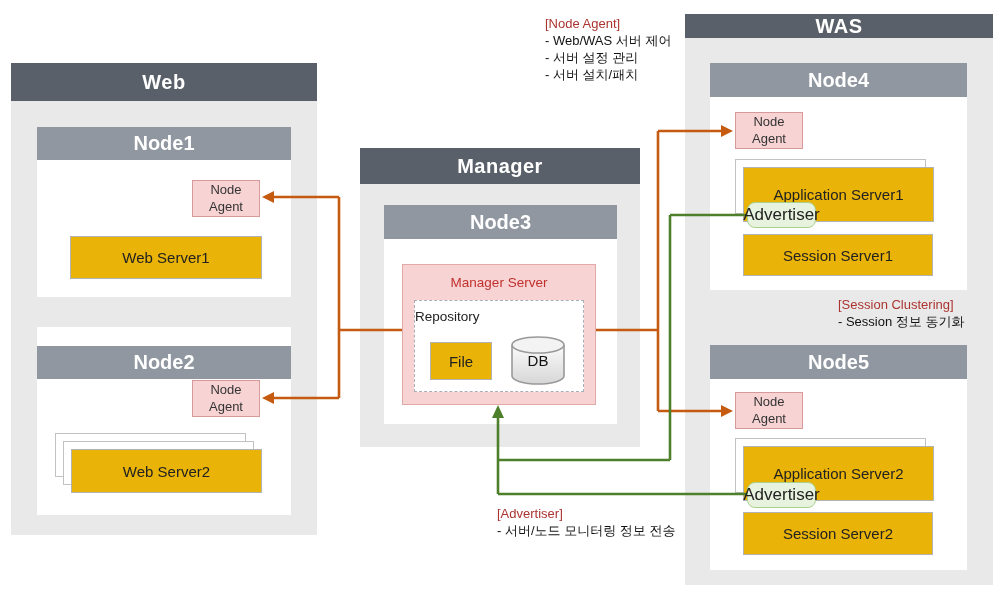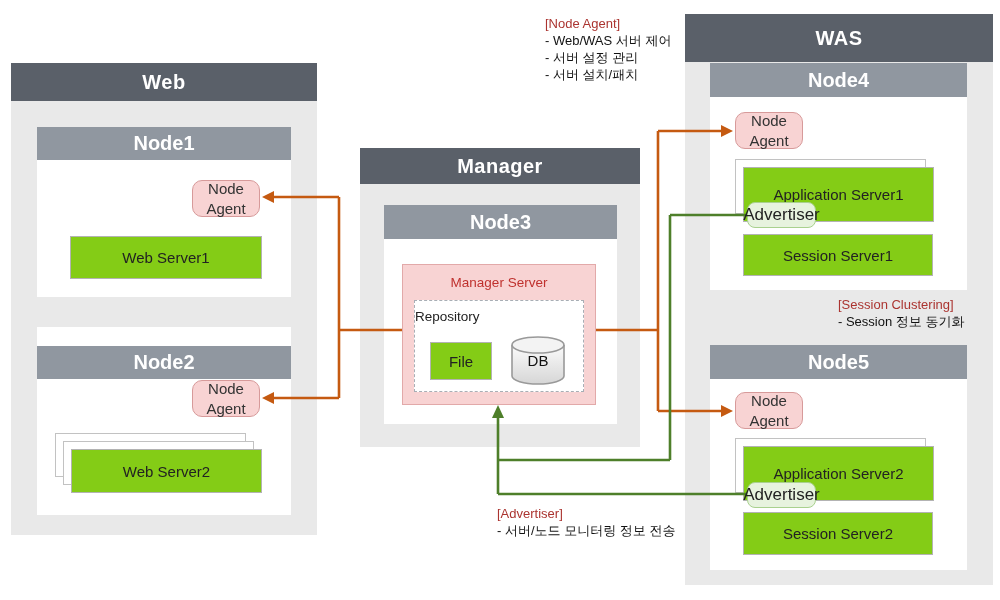--- a/index.html
+++ b/index.html
@@ -13,26 +13,26 @@
   html,body{margin:0;padding:0;background:#fff;}
   .canvas{position:relative;width:1000px;height:600px;background:#fff;overflow:hidden;
           font-family:"Liberation Sans",sans-serif;color:#222;}
   .abs{position:absolute;box-sizing:border-box;}
   .section{background:var(--section-bg);z-index:0;}
   .sec-header{background:var(--header-dark);color:#fff;font-size:20px;font-weight:bold;
               display:flex;align-items:center;justify-content:center;z-index:1;letter-spacing:.5px;}
   .node-panel{background:#fff;z-index:1;}
   .node-header{background:var(--node-header);color:#fff;font-size:20px;font-weight:bold;
                display:flex;align-items:center;justify-content:center;z-index:2;}
-  .server-box{background:#84cc16;border:1px solid var(--box-border);display:flex;align-items:center;
+  .server-box{background:#eab308;border:1px solid var(--box-border);display:flex;align-items:center;
               justify-content:center;font-size:15px;z-index:2;}
   .stack-box{background:#fff;border:1px solid var(--stack-border);z-index:2;}
-  .agent-badge{background:var(--agent-fill);border:1px solid var(--agent-border);border-radius:10px;
+  .agent-badge{background:var(--agent-fill);border:1px solid var(--agent-border);border-radius:0;
                display:flex;align-items:center;justify-content:center;text-align:center;
-               font-size:15px;line-height:1.28;color:#333;z-index:4;padding:0 9px;}
+               font-size:13px;line-height:1.28;color:#333;z-index:4;padding:0 9px;}
   .adv-badge{background:var(--advertiser-fill);border:1px solid var(--advertiser-border);border-radius:8px;
              display:flex;align-items:center;justify-content:center;font-size:17px;color:#222;z-index:4;}
   .pink-box{background:var(--agent-fill);border:1px solid #e2a9a9;z-index:2;}
   .pink-label{color:var(--manager-red);font-size:13.5px;text-align:center;padding-top:10px;}
   .repo-box{background:#fff;border:1.5px dashed #a8aeb5;z-index:3;}
   .repo-label{font-size:13.5px;text-align:left;padding-top:8px;color:#222;}
   .note{font-size:13px;line-height:17px;z-index:5;white-space:nowrap;}
   .note .t{color:var(--annotation-red);}
   .note .l{color:#111;}
   .arrows{position:absolute;left:0;top:0;z-index:3;pointer-events:none;}
@@ -85,21 +85,21 @@
             <stop offset="1" stop-color="#d6d6d6"></stop>
         </linearGradient>
       </defs>
       <path d="M3,9 V40 A26,8 0 0 0 55,40 V9" fill="url(#dbgrad)" stroke="#999" stroke-width="1.6"></path>
       <ellipse cx="29" cy="9" rx="26" ry="8" fill="#f3f3f3" stroke="#999" stroke-width="1.6"></ellipse>
     </svg>
     <div class="db-label">DB</div>
   </div>
 
   <div class="abs section" style="left:685px;top:14px;width:308px;height:571px"></div>
-  <div class="abs sec-header" style="left:685px;top:14px;width:308px;height:48px">WAS</div>
+  <div class="abs sec-header" style="left:685px;top:14px;width:308px;height:24px">WAS</div>
 
   <div class="abs node-panel" style="left:710px;top:63px;width:257px;height:227px"></div>
   <div class="abs node-header" style="left:710px;top:63px;width:257px;height:34px">Node4</div>
   <div class="abs agent-badge" style="left:735px;top:112px;width:68px;height:37px">Node Agent</div>
   <div class="abs stack-box" style="left:735px;top:159px;width:191px;height:55px"></div>
   <div class="abs server-box" style="left:743px;top:167px;width:191px;height:55px">Application Server1</div>
   <div class="abs adv-badge" style="left:747px;top:202px;width:69px;height:26px">Advertiser</div>
   <div class="abs server-box" style="left:743px;top:234px;width:190px;height:42px">Session Server1</div>
 
   <div class="abs node-panel" style="left:710px;top:345px;width:257px;height:225px"></div>

